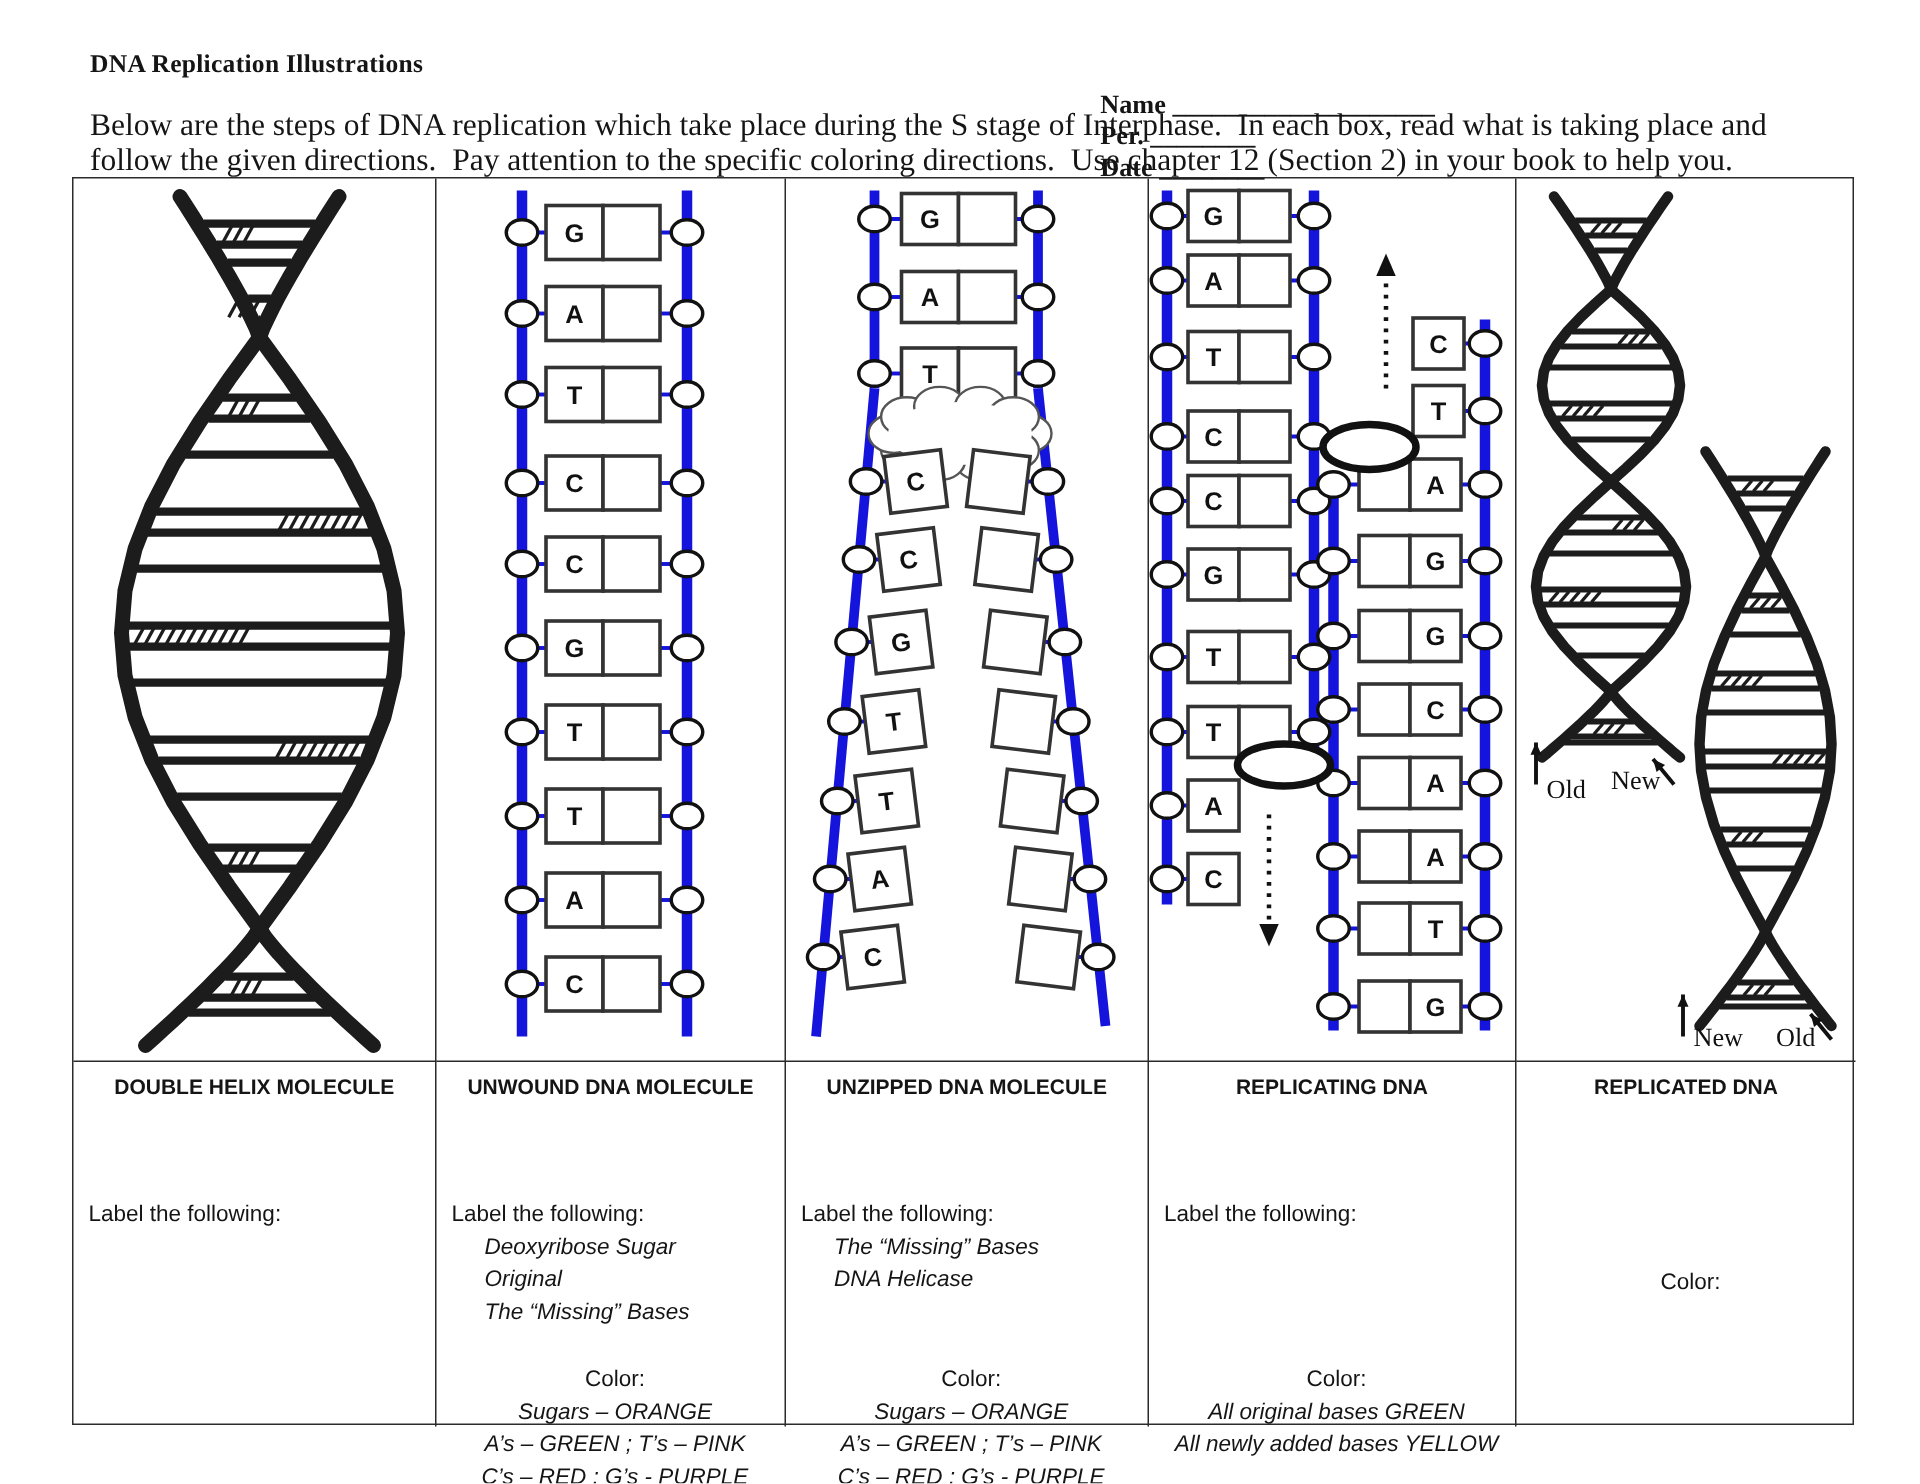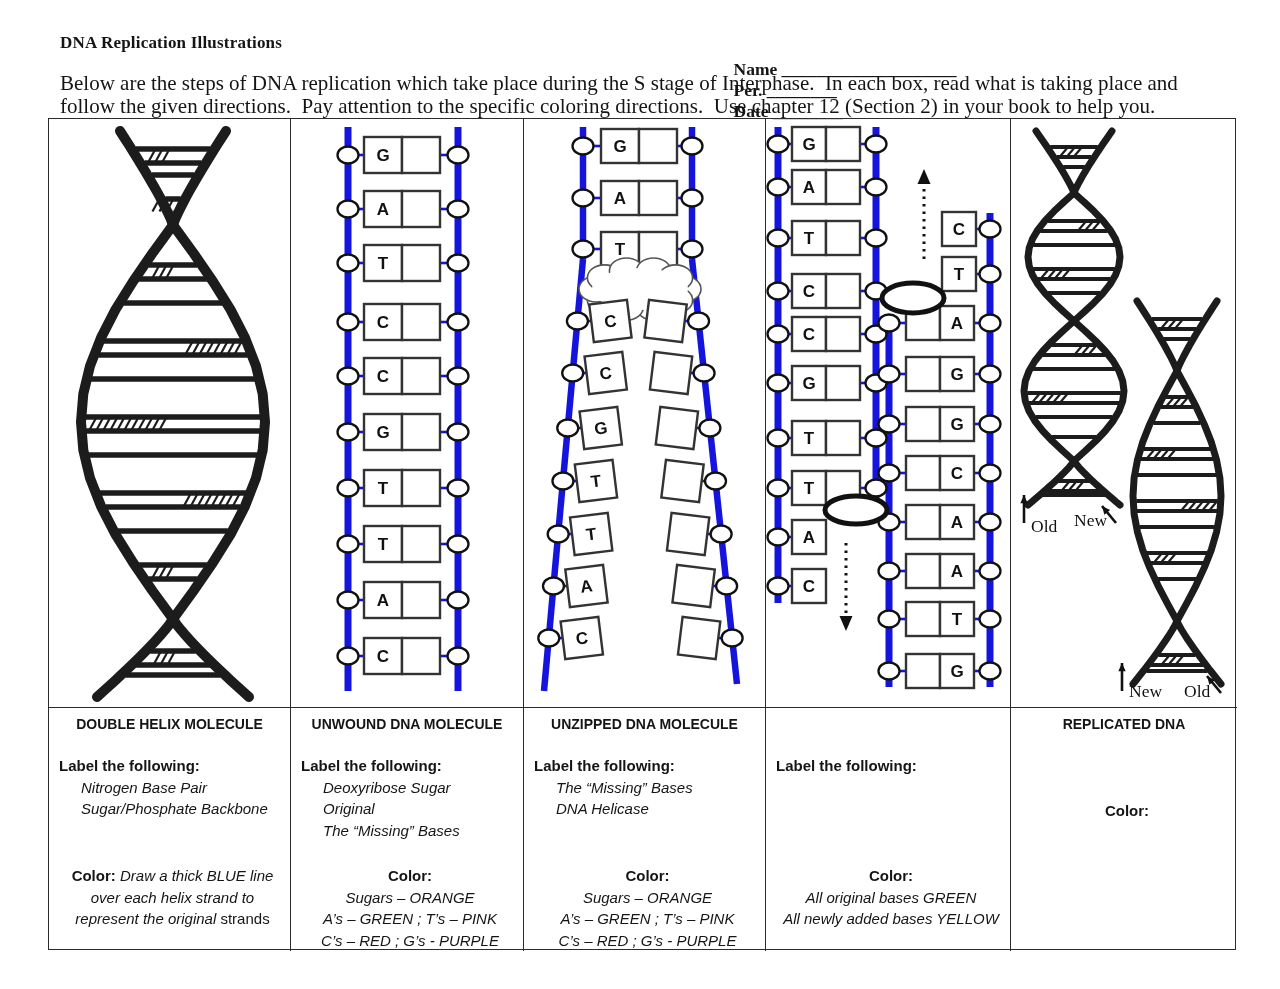--- a/index.html
+++ b/index.html
@@ -20,21 +20,21 @@
          grid-template-rows:589px 243px;border:1.6px solid #2b2b2b;box-sizing:border-box;}
   .cell{position:relative;box-sizing:border-box;border-right:1.6px solid #2b2b2b;}
   .cell.lastcol{border-right:none;}
   .illus{border-bottom:1.6px solid #2b2b2b;}
   .illus svg{position:absolute;left:0;top:0;}
   .cap{font-size:15px;line-height:21.5px;}
   .cap .ttl{position:absolute;top:6px;left:0;right:0;text-align:center;font-weight:bold;font-size:14px;}
   .cap .label-block{position:absolute;top:47px;left:10px;right:4px;}
   .cap .color-block{position:absolute;top:157px;left:10px;right:4px;text-align:center;}
   .cap .color-block.hi{top:92px;}
-  .bold{font-weight:bold;}
+  .bold{font-weight:normal;margin-top:44px;}
   .it{font-style:italic;}
   .items div{font-style:italic;padding-left:22px;}
   .items.noindent div{padding-left:0;}
   .items.indent-rest div{padding-left:0;}
   .items.indent-rest div + div{padding-left:26px;}
 </style>
 </head>
 <body>
 
 <div id="page">
@@ -688,27 +688,20 @@
           <text x="63" y="407" font-size="17.5" font-family="&quot;Liberation Serif&quot;,serif" fill="#111">New</text>
           <text x="118" y="578" font-size="17.5" font-family="&quot;Liberation Serif&quot;,serif" fill="#111">New</text>
           <text x="173" y="578" font-size="17.5" font-family="&quot;Liberation Serif&quot;,serif" fill="#111">Old</text>
         </svg>
     </div>
 
     <div class="cell cap">
       <div class="ttl">DOUBLE HELIX MOLECULE</div>
       <div class="label-block">
         <div class="bold">Label the following:</div>
-        <div class="items">
-            <div>Nitrogen Base Pair</div>
-            <div>Sugar/Phosphate Backbone</div>
-          </div>
-      </div>
-      <div class="color-block">
-        <span class="bold">Color:</span><span class="it"> Draw a thick BLUE line over each helix strand to represent the original</span><span> strands</span>
       </div>
     </div>
 
     <div class="cell cap">
       <div class="ttl">UNWOUND DNA MOLECULE</div>
       <div class="label-block">
         <div class="bold">Label the following:</div>
         <div class="items">
             <div>Deoxyribose Sugar</div>
             <div>Original</div>
@@ -738,20 +731,21 @@
         <div class="bold">Color:</div>
         <div class="items noindent">
             <div>Sugars – ORANGE</div>
             <div>A’s – GREEN ; T’s – PINK</div>
             <div>C’s – RED ; G’s - PURPLE</div>
           </div>
       </div>
     </div>
 
     <div class="cell cap">
+      <div class="ttl">REPLICATING DNA</div>
       <div class="label-block">
         <div class="bold">Label the following:</div>
       </div>
       <div class="color-block">
         <div class="bold">Color:</div>
         <div class="items noindent">
             <div>All original bases GREEN</div>
             <div>All newly added bases YELLOW</div>
           </div>
       </div>

